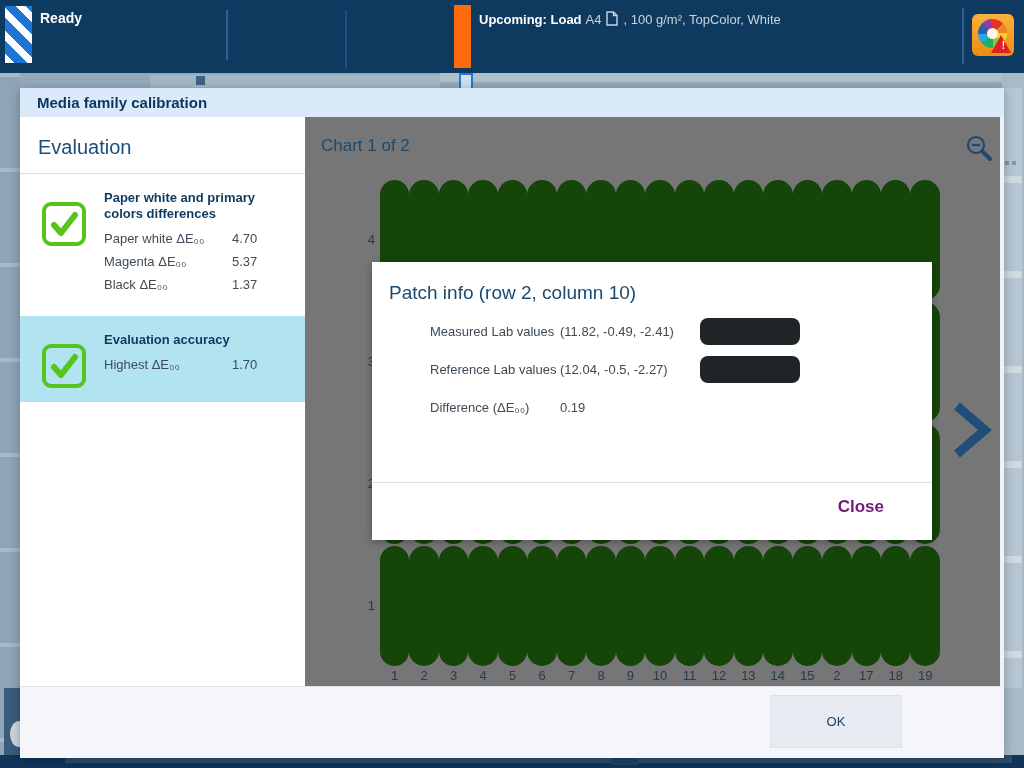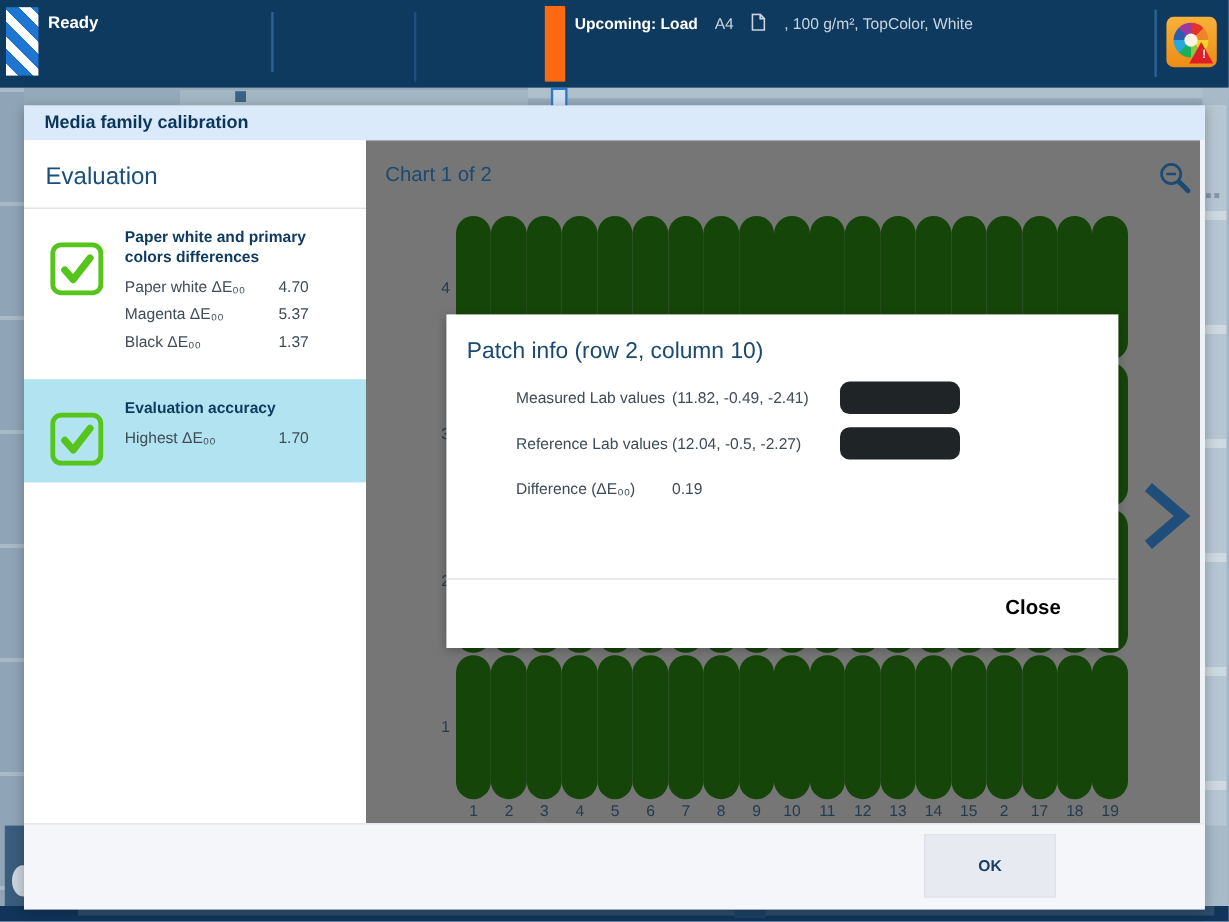--- a/index.html
+++ b/index.html
@@ -7,21 +7,21 @@
   .app{position:relative;width:1024px;height:768px;overflow:hidden;background:#94aaba;}
 
   
   .topbar{position:absolute;left:0;top:0;width:1024px;height:73px;background:#0e3a60;z-index:3;}
   .badge-striped{position:absolute;left:5px;top:6px;width:27px;height:57px;
     background:repeating-linear-gradient(45deg,#ffffff 0 7px,#1f76d2 7px 16px);}
   .ready{position:absolute;left:40px;top:10px;color:#ffffff;font-size:14px;font-weight:bold;}
   .tb-div{position:absolute;top:10px;width:2px;height:50px;background:#2e6295;}
   .d1{left:226px;} .d2{left:345px;height:58px;background:#1e4f7e;} .d3{left:962px;top:8px;height:56px;}
   .orange-bar{position:absolute;left:454px;top:5px;width:17px;height:63px;background:#fd6a10;}
-  .upcoming{position:absolute;left:479px;top:11px;color:#c9d4de;font-size:13px;white-space:nowrap;display:flex;align-items:center;gap:14px;}
+  .upcoming{position:absolute;left:479px;top:11px;color:#c9d4de;font-size:13px;white-space:nowrap;display:flex;align-items:center;gap:4px;}
   .upcoming .b{color:#ffffff;font-weight:bold;}
   .sheet-svg{margin:0 1px 2px 1px;}
   .cal-warn-btn{position:absolute;left:972px;top:14px;width:42px;height:42px;border:0;border-radius:6px;
     background:linear-gradient(#f8b13a,#ee8c13);cursor:pointer;padding:0;}
   .wheel{position:absolute;left:6px;top:5px;width:29px;height:29px;border-radius:50%;
     background:conic-gradient(#e63329 0 45deg,#f0832a 0 90deg,#f6d32b 0 135deg,#8cc63f 0 180deg,#1db05c 0 225deg,#29a8df 0 270deg,#2b5fac 0 315deg,#9a39a1 0 360deg);}
   .wheel::after{content:"";position:absolute;inset:9px;background:#fdf4e4;border-radius:50%;}
   .warn{position:absolute;right:3px;bottom:3px;width:0;height:0;
     border-left:10px solid transparent;border-right:10px solid transparent;border-bottom:18px solid #de1f26;}
   .warn-mark{position:absolute;right:9px;bottom:5px;color:#ffffff;font-size:10px;font-weight:bold;}
@@ -74,35 +74,35 @@
   .patch-row{display:flex;height:120px;margin-bottom:2px;}
   .patch{flex:1;border-radius:15px;}
   .row-labels{position:absolute;left:44px;top:0;width:26px;height:569px;}
   .row-label{position:absolute;right:0;width:26px;text-align:right;color:#253b4e;font-size:13px;}
   .col-labels{position:absolute;left:75px;top:551px;width:560px;display:flex;}
   .col-label{flex:1;text-align:center;color:#253b4e;font-size:13px;}
   .next-btn{position:absolute;left:642px;top:284px;width:48px;height:60px;border:0;background:transparent;cursor:pointer;padding:0;}
 
   
   .dlg-footer{position:relative;height:71px;background:#f4f6f9;border-top:1px solid #e0e4ea;}
-  .dlg-footer button{position:absolute;top:8px;width:110px;height:53px;background:#e7ebf1;border:1px solid #dde2e9;
-    color:#173d63;font-size:13px;font-weight:bold;font-family:"Liberation Sans",sans-serif;cursor:pointer;}
+  .dlg-footer button{position:absolute;top:8px;width:132px;height:53px;background:#e7ebf1;border:1px solid #dde2e9;
+    color:#173d63;font-size:13px;font-weight:normal;font-family:"Liberation Sans",sans-serif;cursor:pointer;}
   .ok-btn{left:750px;}
   .cancel-btn{left:865px;}
 
   
   .modal{position:absolute;left:372px;top:262px;width:560px;height:278px;background:#ffffff;z-index:5;
     box-shadow:0 2px 8px rgba(0,0,0,0.3);}
   .modal-title{color:#1b4a70;font-size:19px;padding:20px 0 14px 17px;}
   .m-row{position:relative;display:flex;align-items:center;height:27px;margin:0 0 11px 58px;font-size:13px;color:#3e4a55;}
   .m-row .m-lab{flex:none;width:130px;}
   .m-row .m-val{flex:none;width:138px;}
   .m-swatch{flex:none;width:100px;height:27px;border-radius:8px;margin-left:2px;}
   .m-sep{position:absolute;left:0;top:220px;width:560px;height:1px;background:#dddddd;}
-  .close-btn{position:absolute;right:42px;top:234px;border:0;background:transparent;color:#000000;
+  .close-btn{position:absolute;right:42px;top:234px;border:0;background:transparent;color:#701a75;
     font-size:17px;font-weight:bold;font-family:"Liberation Sans",sans-serif;cursor:pointer;}
 </style>
 </head>
 <body>
 
 <div class="app">
 
   <div class="topbar">
     <div class="badge-striped"></div>
     <div class="ready">Ready</div>

